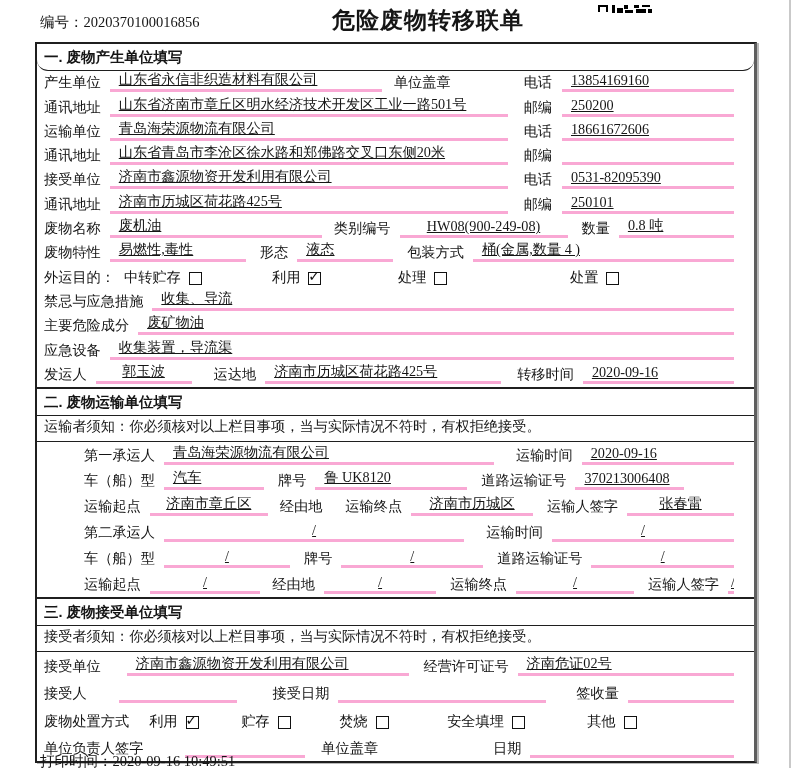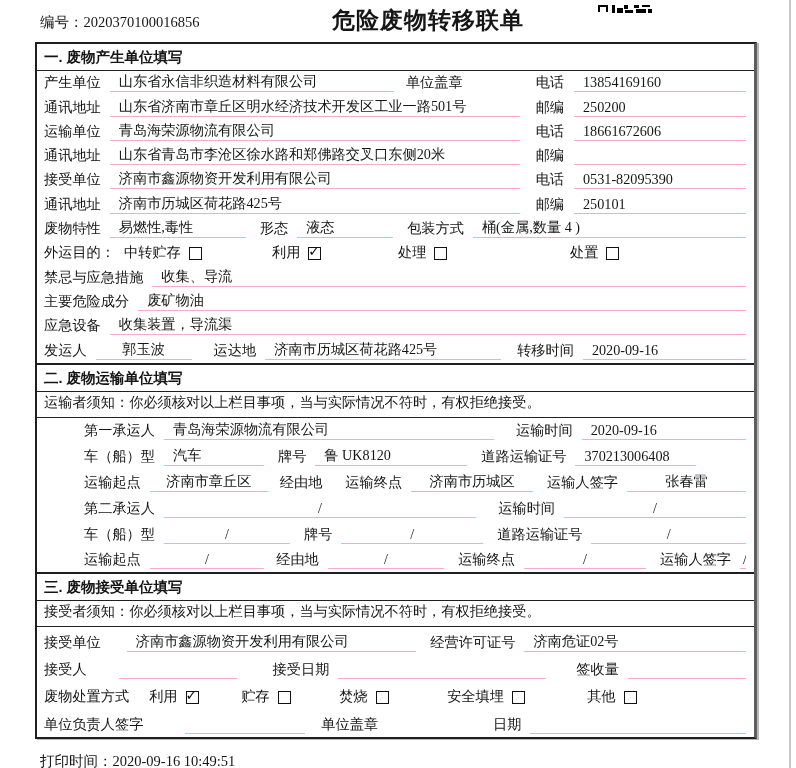--- a/index.html
+++ b/index.html
@@ -19,31 +19,31 @@
   .sheet{
     position:absolute;left:35px;top:42px;width:722px;box-sizing:border-box;
     border:2px solid #1f1f1f;border-right:3px solid #5e5e5e;
     box-shadow:2px 1px 0 #b9b9b9;background:#fff;
   }
   .sec{
     font-family:"Liberation Sans","DejaVu Sans",sans-serif;font-weight:bold;
     font-size:14.5px;padding:4px 0 3px 7px;
     border-top:2px solid #1f1f1f;border-bottom:1.5px solid #1f1f1f;
   }
-  .sheet > .sec:first-child{border-top:none;}
+  .sheet > .sec:first-child{border-top:none;border-radius:11px;}
   .row{
     display:flex;align-items:flex-end;height:24.3px;box-sizing:border-box;
-    padding:0 8px 3px 7px;font-size:14.2px;white-space:nowrap;
+    padding:0 20px 3px 7px;font-size:14.2px;white-space:nowrap;
   }
   .row.tall{height:25.8px;margin-left:40px;}
   .row.taller{height:27.3px;}
   .note{border-bottom:1.5px solid #1f1f1f;padding-bottom:5px;height:26px;}
   .lb{flex:none;padding-right:9px;}
   .rlb{flex:none;padding:0 10px 0 16px;}
-  .u{border-bottom:1px solid #f9a8d4;min-height:1.05em;box-sizing:border-box;padding:0 4px 0 9px;overflow:hidden;}
+  .u{border-bottom:3px solid #f9a8d4;min-height:1.05em;box-sizing:border-box;padding:0 4px 0 9px;overflow:hidden;text-decoration:underline;}
   .u.c{text-align:center;padding:0 3px;}
   .grow{flex:1;}
   .sp{flex:1;}
   .rv{flex:none;width:172px;}
   .mr50{margin-right:50px;}
   .mr90{margin-right:90px;}
   .opt{display:flex;align-items:flex-end;flex:none;}
   .cb{
     flex:none;width:11px;height:11px;border:1.4px solid #111;
     margin:0 0 2px 8px;position:relative;background:#fff;
@@ -121,20 +121,28 @@
     <span class="u rv">0531-82095390</span>
   </div>
 
   <div class="row">
     <span class="lb">通讯地址</span>
     <span class="u grow">济南市历城区荷花路425号</span>
     <span class="rlb">邮编</span>
     <span class="u rv">250101</span>
   </div>
 
+  <div class="row">
+    <span class="lb">废物名称</span>
+    <span class="u" style="width:212px">废机油</span>
+    <span class="lb" style="padding-left:12px">类别编号</span>
+    <span class="u c" style="width:168px">HW08(900-249-08)</span>
+    <span class="lb" style="padding-left:14px">数量</span>
+    <span class="u grow">0.8 吨</span>
+  </div>
 
   <div class="row">
     <span class="lb">废物特性</span>
     <span class="u" style="width:136px">易燃性,毒性</span>
     <span class="lb" style="padding-left:14px">形态</span>
     <span class="u" style="width:96px">液态</span>
     <span class="lb" style="padding-left:14px">包装方式</span>
     <span class="u grow">桶(金属,数量 4 )</span>
   </div>
 

